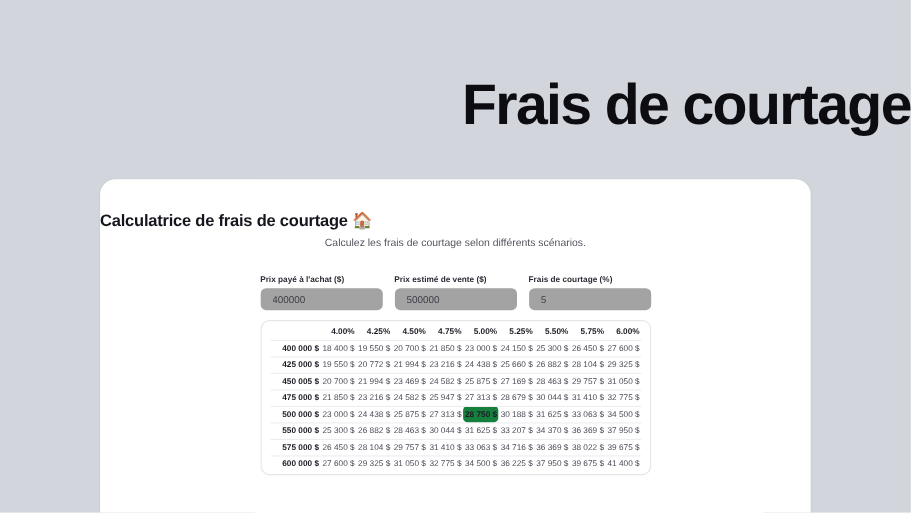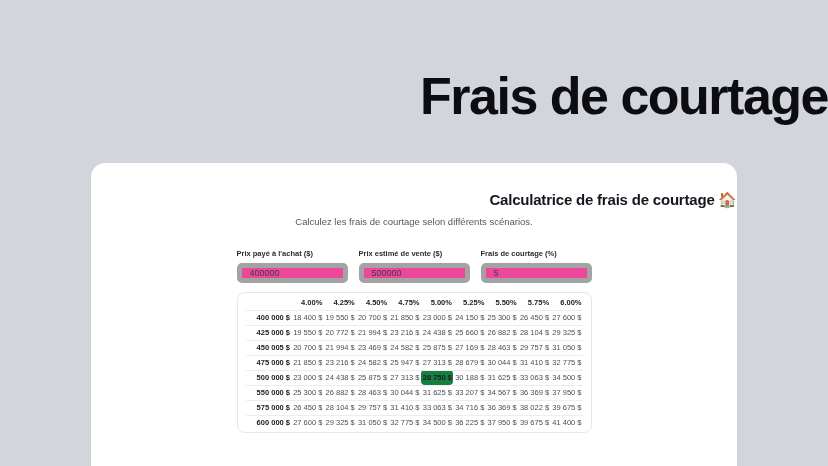--- a/index.html
+++ b/index.html
@@ -20,21 +20,21 @@
   .card {
     width: 646px;
     margin: 37px auto 0;
     background: #ffffff;
     border-radius: 14px;
     box-shadow: 0 1px 3px rgba(20,20,40,0.06);
     height: 400px;
     padding-top: 28px;
   }
   .card-heading {
-    text-align: right;
+    text-align: left;
     font-size: 15px;
     font-weight: 700;
     letter-spacing: -0.2px;
     color: #15151e;
   }
   .card-subtitle {
     text-align: center;
     font-size: 9.5px;
     color: #555561;
     margin-top: 7px;
@@ -50,28 +50,28 @@
     display: block;
     font-size: 7.5px;
     font-weight: 600;
     color: #2b2b35;
     margin-bottom: 4px;
     white-space: nowrap;
   }
   .field input {
     width: 100%;
     height: 20px;
-    border: 5px solid #a3a3a3;
+    border: 3px solid #a3a3a3;
     border-radius: 5px;
     padding: 0 8px;
     font-size: 9px;
     color: #3b3b46;
     font-family: "Liberation Sans", sans-serif;
     outline: none;
-    background: #ec4899;
+    background: #a3a3a3;
   }
   .table-wrap {
     margin-top: 9px;
     border: 1px solid #e6e6ea;
     border-radius: 8px;
     padding: 2px 8px;
     background: #ffffff;
   }
   table.fee-table {
     width: 100%;
@@ -202,21 +202,21 @@
               <td>34 500 $</td>
             </tr>
             <tr>
               <th class="rowlabel">550 000 $</th>
               <td>25 300 $</td>
               <td>26 882 $</td>
               <td>28 463 $</td>
               <td>30 044 $</td>
               <td>31 625 $</td>
               <td>33 207 $</td>
-              <td>34 567 $</td>
+              <td>34 370 $</td>
               <td>36 369 $</td>
               <td>37 950 $</td>
             </tr>
             <tr>
               <th class="rowlabel">575 000 $</th>
               <td>26 450 $</td>
               <td>28 104 $</td>
               <td>29 757 $</td>
               <td>31 410 $</td>
               <td>33 063 $</td>

